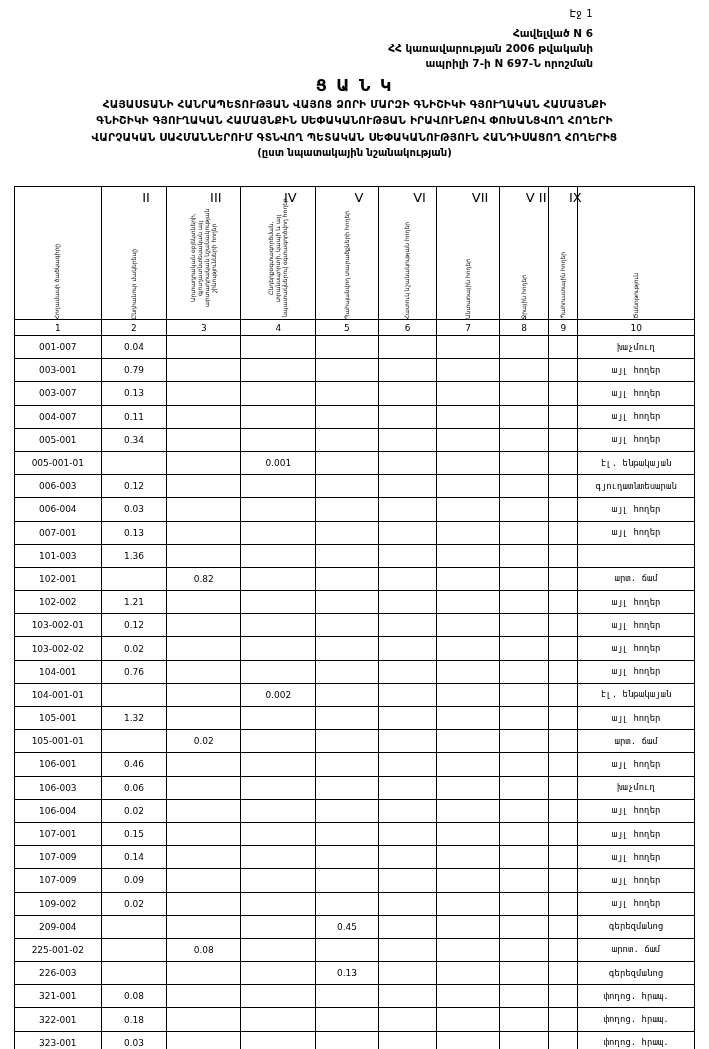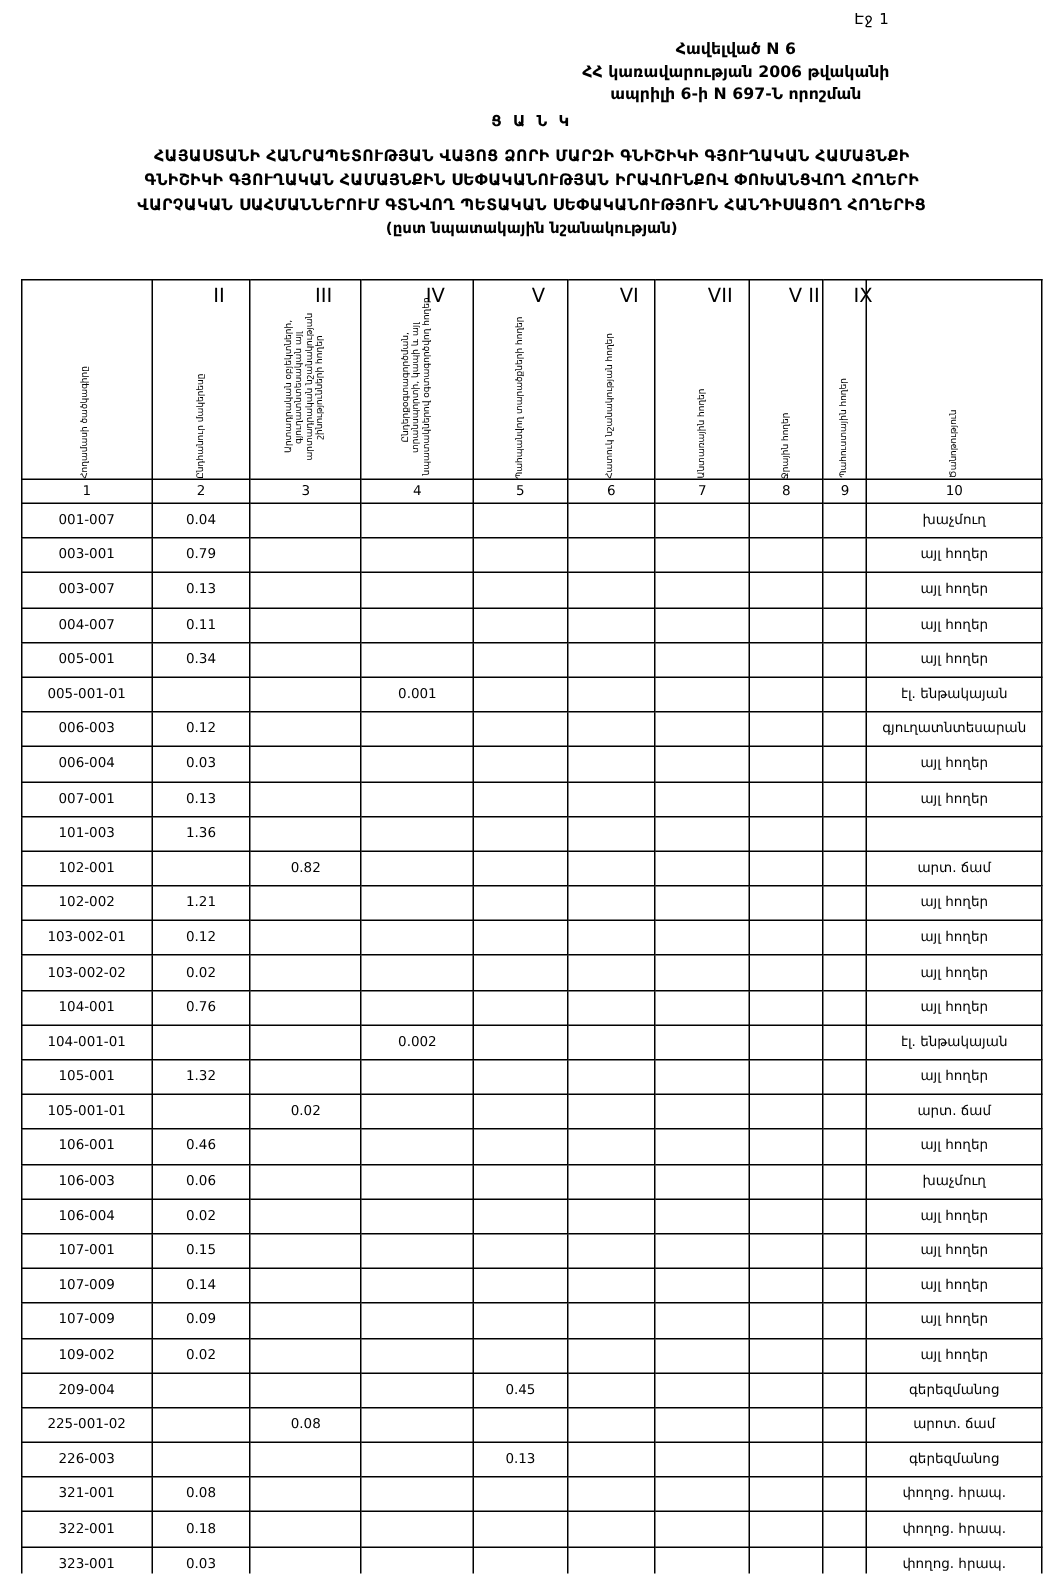--- a/index.html
+++ b/index.html
@@ -15,29 +15,29 @@
     position:relative;
     width:585px;height:1049px;
     padding:11px;
   }
   .page-num{
     position:absolute;top:8px;right:14px;
     font-size:10px;letter-spacing:0.5px;
   }
   .header-right{
     position:absolute;top:26px;right:14px;
-    text-align:center;
+    text-align:right;
     font-size:10.5px;
     font-weight:bold;
     line-height:1.45;
   }
   .doc-title{
     position:absolute;top:76px;left:0;width:709px;
     text-align:center;
-    font-size:10px;font-weight:bold;letter-spacing:2px;
+    font-size:16px;font-weight:bold;letter-spacing:2px;
   }
   .doc-sub{
     position:absolute;top:96px;left:0;width:709px;
     text-align:center;
     font-size:10.5px;font-weight:bold;
     line-height:1.55;
     letter-spacing:0.2px;
   }
   .doc-sub .line{display:block;}
   .doc-sub .paren{font-weight:bold;font-size:10px;letter-spacing:0;}
@@ -85,37 +85,37 @@
   td.c1{width:74px;text-align:center;}
   td.c2{width:56px;}
   td.c3{width:63px;}
   td.c4{width:64px;}
   td.c5{width:53px;}
   td.c6{width:50px;}
   td.c7{width:53px;}
   td.c8{width:42px;margin-top:40px;}
   td.c9{width:24px;}
   td.c10{width:100px;}
-  td.last{text-align:left;padding-left:6px;font-size:8.5px;}
+  td.last{text-align:left;padding-left:6px;font-size:8.5px;font-family:Liberation Mono, monospace;}
   .hv{ 
     display:flex;align-items:flex-end;justify-content:center;
     height:130px;
   }
 </style>
 </head>
 <body>
 
 <div class="page">
 
   <div class="page-num">Էջ 1</div>
 
   <div class="header-right">
     <div>Հավելված N 6</div>
     <div>ՀՀ կառավարության 2006 թվականի</div>
-    <div>ապրիլի 6-ի N 697-Ն որոշման</div>
+    <div>ապրիլի 7-ի N 697-Ն որոշման</div>
   </div>
 
   <div class="doc-title">Ց Ա Ն Կ</div>
 
   <div class="doc-sub">
     <span class="line">ՀԱՅԱՍՏԱՆԻ ՀԱՆՐԱՊԵՏՈՒԹՅԱՆ  ՎԱՅՈՑ ՁՈՐԻ ՄԱՐԶԻ  ԳՆԻՇԻԿԻ ԳՅՈՒՂԱԿԱՆ ՀԱՄԱՅՆՔԻ</span>
     <span class="line">ԳՆԻՇԻԿԻ ԳՅՈՒՂԱԿԱՆ ՀԱՄԱՅՆՔԻՆ ՍԵՓԱԿԱՆՈՒԹՅԱՆ ԻՐԱՎՈՒՆՔՈՎ ՓՈԽԱՆՑՎՈՂ ՀՈՂԵՐԻ</span>
     <span class="line">ՎԱՐՉԱԿԱՆ ՍԱՀՄԱՆՆԵՐՈՒՄ  ԳՏՆՎՈՂ  ՊԵՏԱԿԱՆ ՍԵՓԱԿԱՆՈՒԹՅՈՒՆ  ՀԱՆԴԻՍԱՑՈՂ ՀՈՂԵՐԻՑ</span>
     <span class="line paren">(ըստ նպատակային նշանակության)</span>
   </div>

